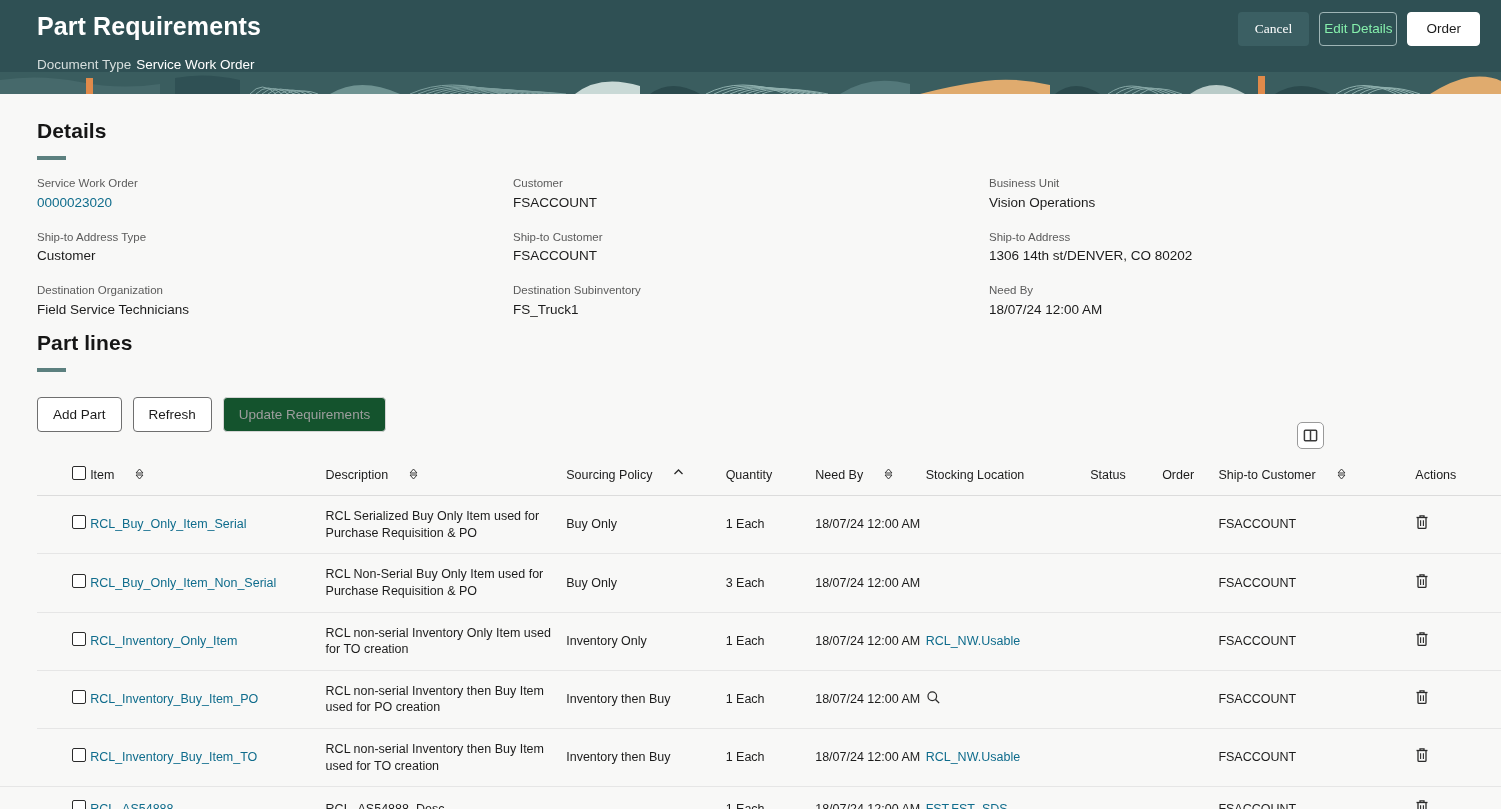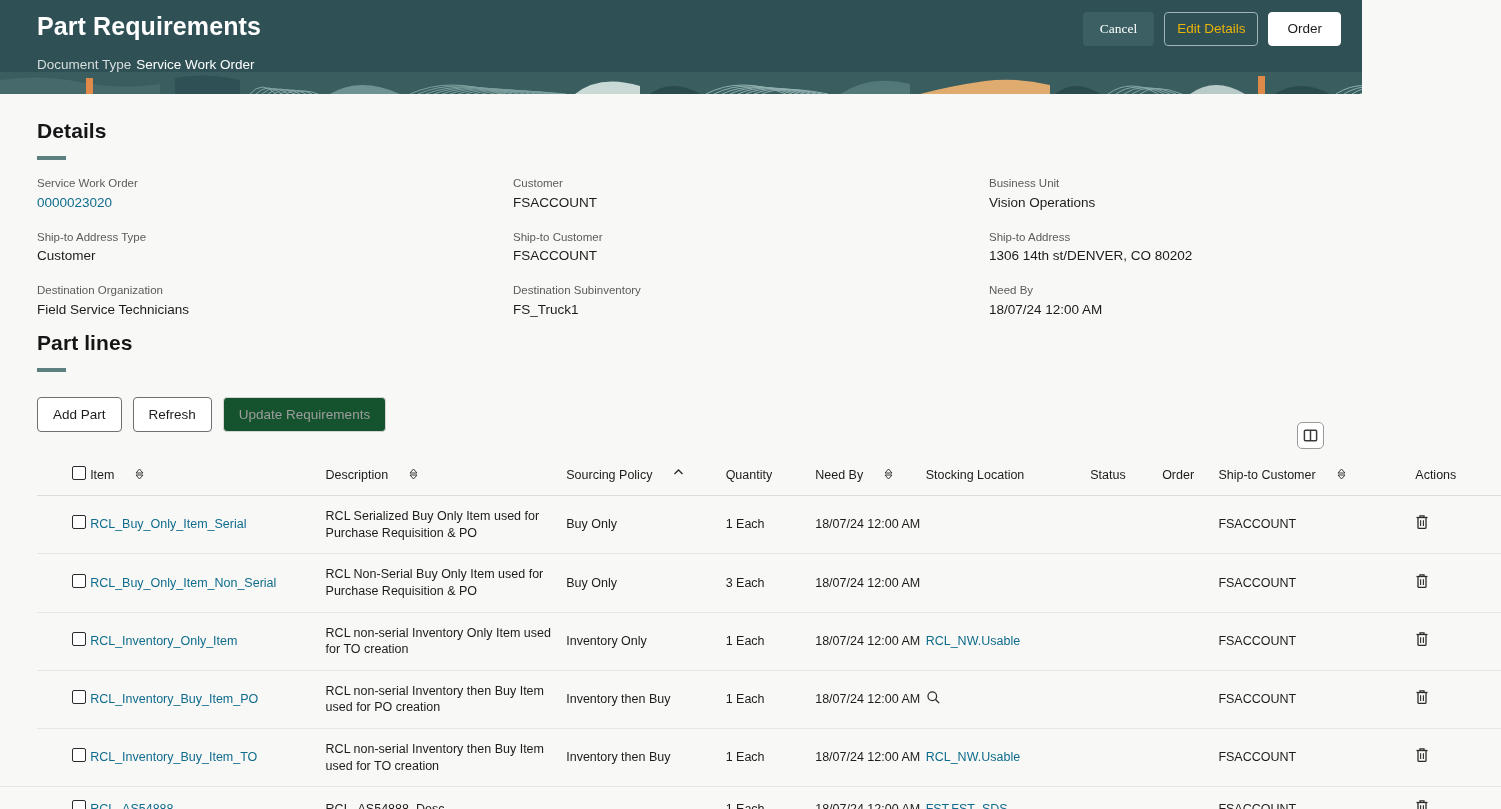--- a/index.html
+++ b/index.html
@@ -7,21 +7,21 @@
     width: 1501px; height: 809px;
     background: #f8f8f7;
     font-family: "Liberation Sans", sans-serif;
     color: #1c1c1c;
     overflow: hidden;
   }
 
   
   .app-header {
     position: relative;
-    width: 1362px; height: 94px;
+    width: 1501px; height: 94px;
     background: #2f5054;
     overflow: hidden;
   }
   .header-title {
     position: absolute; left: 37px; top: 12px;
     font-size: 25px; font-weight: bold; color: #ffffff;
     letter-spacing: .1px;
   }
   .header-sub {
     position: absolute; left: 37px; top: 57px;
@@ -39,21 +39,21 @@
     border-radius: 4px;
     cursor: pointer;
     white-space: nowrap;
   }
   .btn-ghost {
     background: #3b5f63; border: 1px solid transparent;
     color: #ffffff; padding: 9px 16px; font-family: Liberation Serif, serif;
   }
   .btn-outline-light {
     background: transparent; border: 1px solid #9fb5b6;
-    color: #eab308; padding: 9px 12px;
+    color: #86efac; padding: 9px 4px;
   }
   .btn-white {
     background: #ffffff; border: 1px solid #ffffff;
     color: #1c1c1c; padding: 9px 18px;
   }
 
   
   .banner-strip {
     position: absolute; left: 0; bottom: 0;
     width: 1501px; height: 22px;

